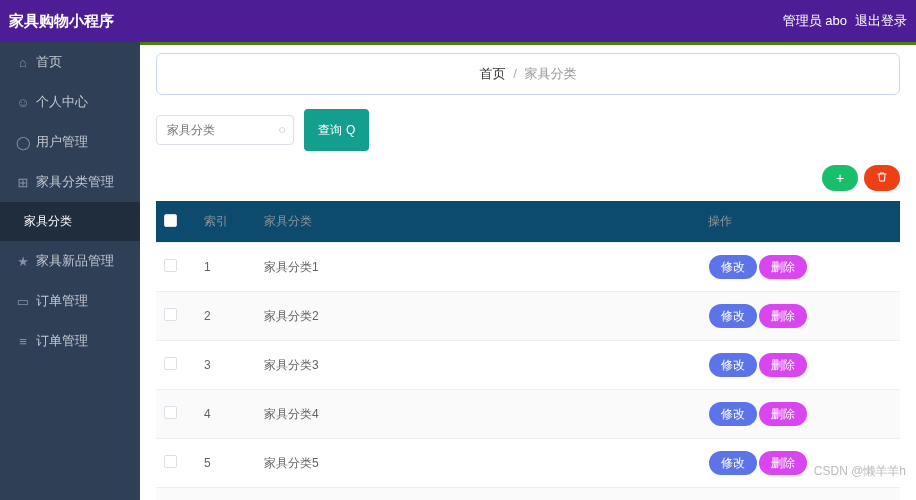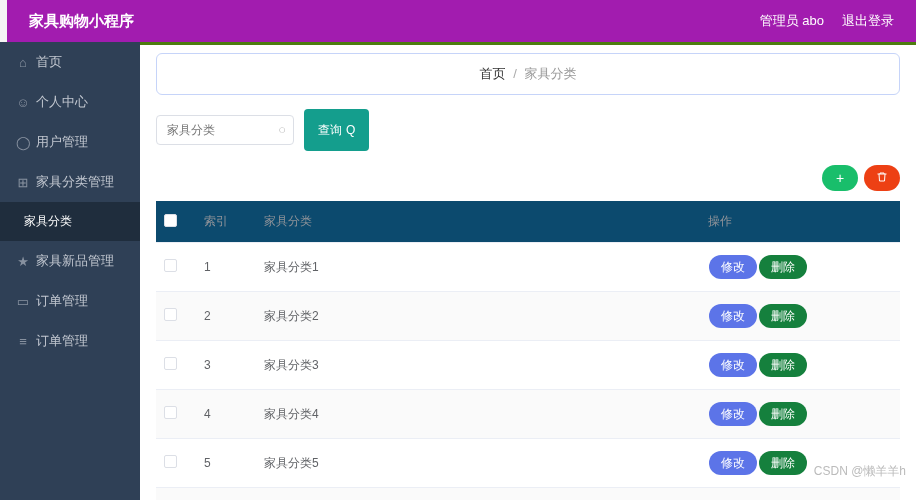--- a/index.html
+++ b/index.html
@@ -1,19 +1,19 @@
 <!DOCTYPE html>
 <html><head>
 <meta charset="utf-8">
 <style>
 * { margin: 0; padding: 0; box-sizing: border-box; }
 body { font-family: "Microsoft YaHei", Arial, sans-serif; font-size: 13px; background: #f5f5f5; width: 916px; height: 500px; overflow: hidden; }
-.header { background: #a21caf; color: #fff; height: 42px; display: flex; align-items: center; padding: 0 22px; justify-content: space-between; margin-left: 7px; }
+.header { background: #4c1d95; color: #fff; height: 42px; display: flex; align-items: center; padding: 0 9px; justify-content: space-between; }
 .header-title { font-size: 15px; font-weight: bold; }
-.header-right { font-size: 13px; display: flex; gap: 18px; }
+.header-right { font-size: 13px; display: flex; gap: 8px; }
 .header-right span { cursor: pointer; }
 .container { display: flex; height: calc(100% - 42px); }
 .sidebar { width: 140px; background: #2f4056; color: #c2c7d0; height: 100%; }
 .side-item { padding: 11px 16px; font-size: 13px; display: flex; align-items: center; gap: 6px; cursor: pointer; border-bottom: 0; }
 .side-item.active { background: #1f2d3d; color: #fff; padding-left: 24px; font-size: 12px; }
 .side-icon { opacity: 0.6; width: 14px; display: inline-block; text-align: center; }
 .main { flex: 1; padding: 0 16px 6px 16px; overflow-y: auto; background: #fff; border-top: 3px solid #4d7c0f; }
 .breadcrumb { border: 1px solid #c6d4f9; border-radius: 6px; margin: 8px 0 14px 0; padding: 11px 0; text-align: center; font-size: 13px; }
 .breadcrumb .home { color: #333; }
 .breadcrumb .sep { color: #aaa; margin: 0 4px; }
@@ -31,21 +31,21 @@
 .table th, .table td { border-bottom: 1px solid #ebeef5; padding: 12px 8px; text-align: left; color: #606266; }
 .table th { color: #909399; font-weight: normal; background: #0c4a6e; }
 .table tr:nth-child(even) td { background: #fafafa; }
 .col-check { width: 40px; text-align: center; }
 .col-idx { width: 60px; }
 .col-cate { text-align: center; }
 .col-ops { text-align: center; width: 200px; }
 .checkbox { width: 13px; height: 13px; border: 1px solid #dcdfe6; border-radius: 2px; display: inline-block; background: #fff; }
 .btn-pill { border: none; color: #fff; height: 24px; padding: 0 12px; border-radius: 12px; font-size: 12px; cursor: pointer; margin: 0 1px; text-align: right; }
 .btn-edit { background: #5c74e8; }
-.btn-delete { background: #15803d; }
+.btn-delete { background: #d946ef; }
 .watermark { position: fixed; right: 10px; bottom: 20px; color: #bbb; font-size: 12px; }
 </style>
 </head>
 <body>
 
 <div class="header">
   <div class="header-title">家具购物小程序</div>
   <div class="header-right">
     <span>管理员 abo</span>
     <span>退出登录</span>

